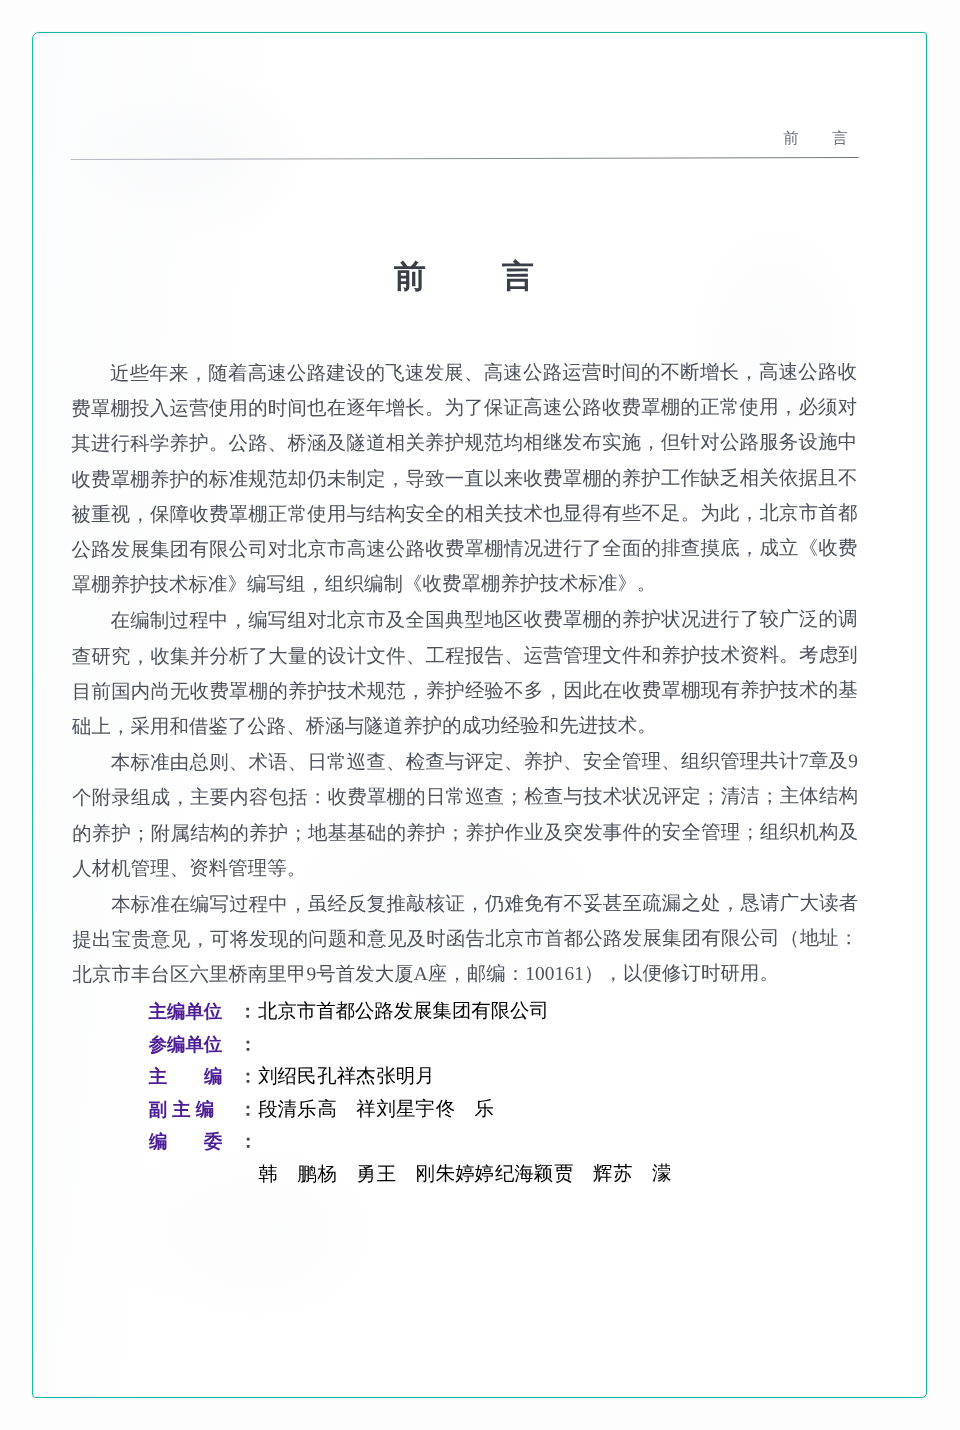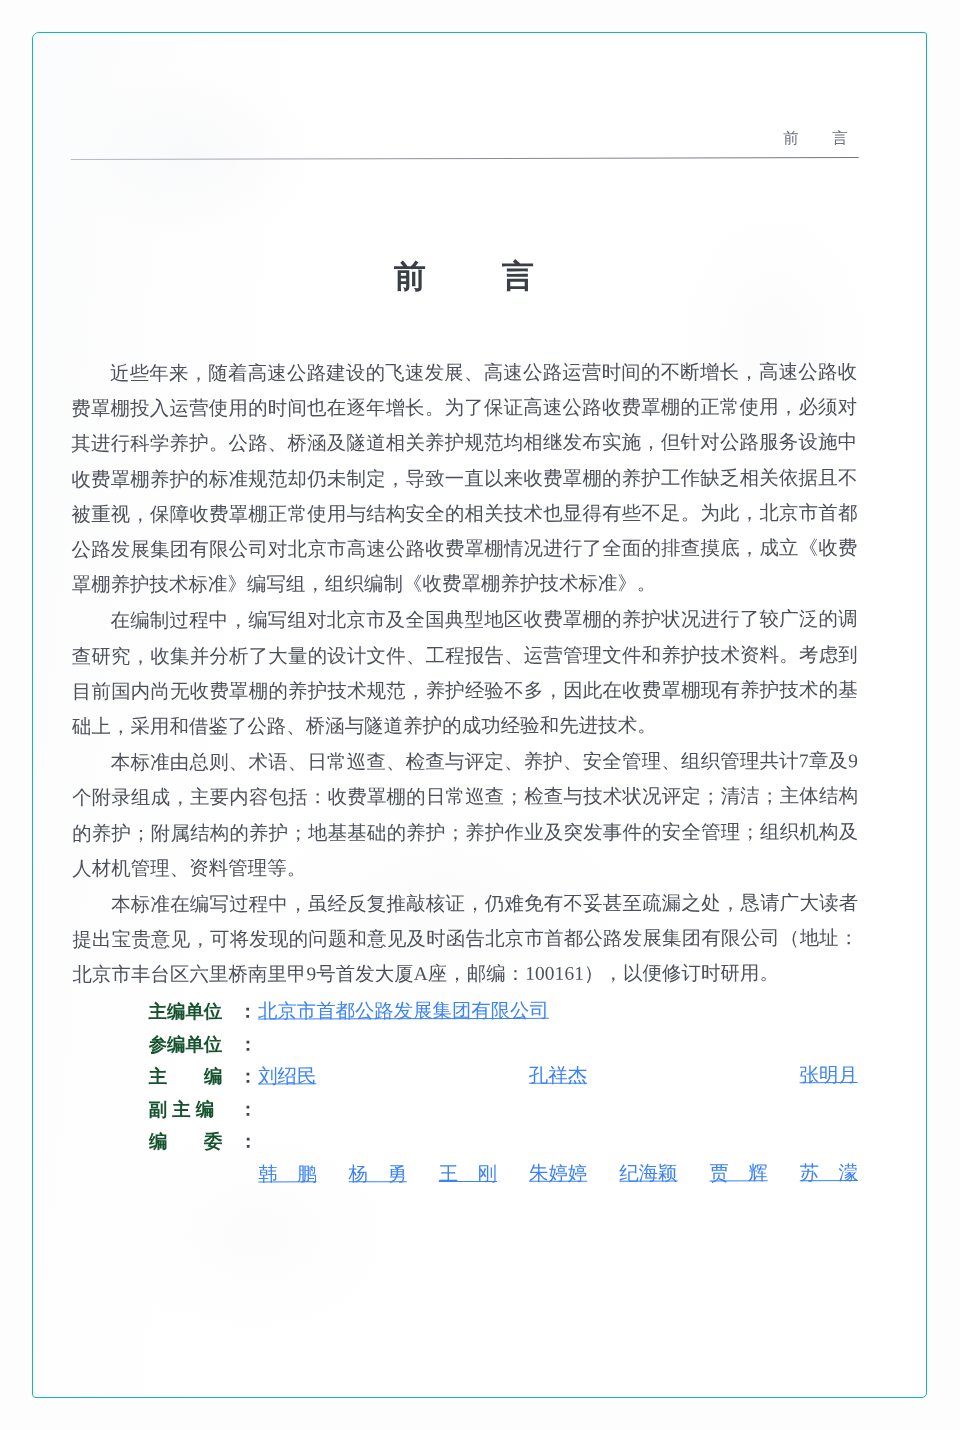--- a/index.html
+++ b/index.html
@@ -133,44 +133,42 @@
     display: flex;
     align-items: flex-start;
     font-size: 19.4px;
     line-height: 32.5px;
     white-space: nowrap;
   }
   .credit-label {
     font-family: "Liberation Sans", "DejaVu Sans", sans-serif;
     font-weight: bold;
     font-size: 18.4px;
-    color: #14532d;
+    color: #4c1d95;
     width: 90px;
     display: inline-flex;
     justify-content: space-between;
     flex: 0 0 auto;
   }
   .credit-label.w2 { letter-spacing: 0; }
   .credit-colon {
     font-family: "Liberation Sans", "DejaVu Sans", sans-serif;
     font-weight: bold;
     font-size: 18.4px;
     color: #3f434c;
     flex: 0 0 auto;
     margin-right: 1px;
   }
   .credit-value {
     font-family: "Liberation Serif", "DejaVu Serif", serif;
-    color: #3b82f6;
+    color: #000000;
     flex: 1 1 auto;
-    text-decoration: underline;
   }
   .name-list {
     display: inline-flex;
-    justify-content: space-between;
   }
   .name {
     display: inline-flex;
     justify-content: space-between;
     min-width: 3.05em;
   }
   .credit-row.continuation .credit-label,
   .credit-row.continuation .credit-colon {
     visibility: hidden;
   }
@@ -217,20 +215,26 @@
           <span class="credit-value name-list">
               <span class="name">刘绍民</span>
               <span class="name">孔祥杰</span>
               <span class="name">张明月</span>
             </span>
         </div>
 
         <div class="credit-row">
           <span class="credit-label">副 主 编</span>
           <span class="credit-colon">：</span>
+          <span class="credit-value name-list">
+              <span class="name">段清乐</span>
+              <span class="name">高　祥</span>
+              <span class="name">刘星宇</span>
+              <span class="name">佟　乐</span>
+            </span>
         </div>
 
         <div class="credit-row">
           <span class="credit-label">编　　委</span>
           <span class="credit-colon">：</span>
         </div>
 
         <div class="credit-row continuation">
           <span class="credit-label">编　　委</span>
           <span class="credit-colon">：</span>

